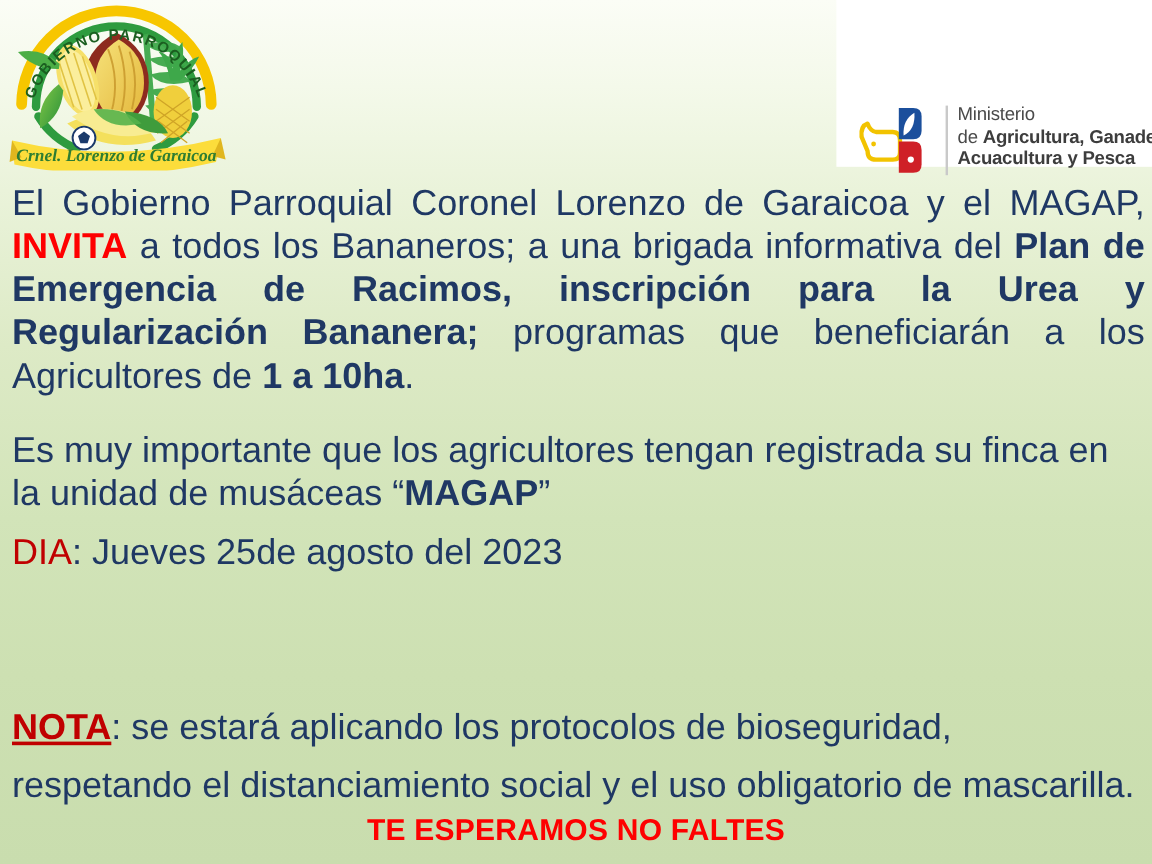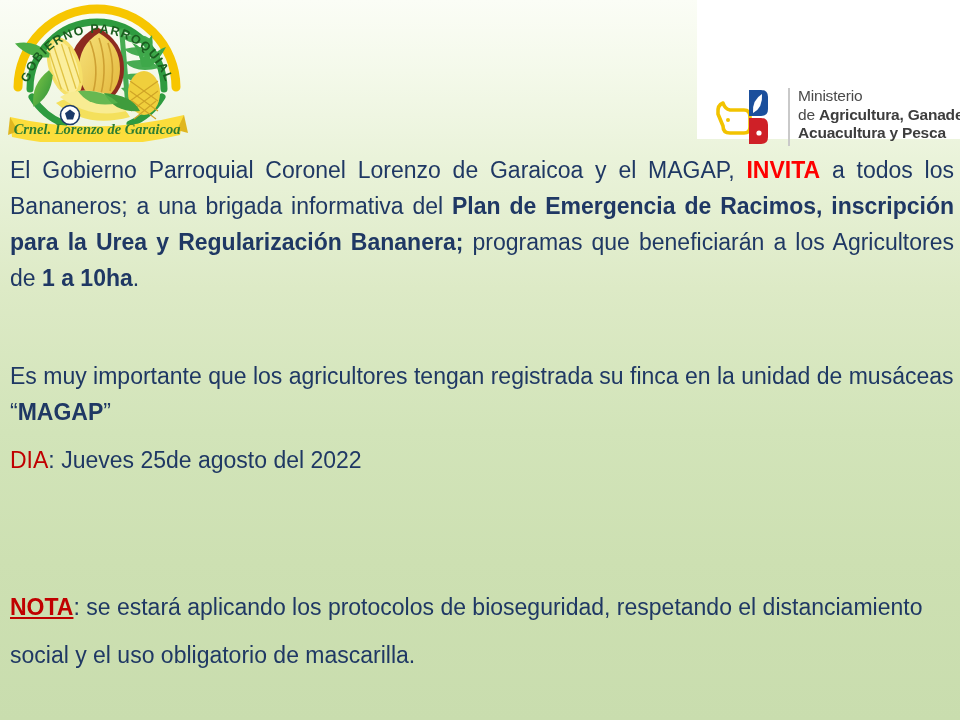--- a/index.html
+++ b/index.html
@@ -99,21 +99,21 @@
     white-space: nowrap;
   }
   #ministry-text .thin { font-weight: normal; }
   #ministry-text .thick { font-weight: bold; color: #3d3d3d; }
 
   
   .body-text {
     position: absolute;
     color: #1f3864;
     font-family: "Liberation Sans", sans-serif;
-    font-size: 23px;
+    font-size: 30px;
     line-height: 36px;
   }
   .just { text-align: justify; text-justify: inter-word; }
   b, .b { font-weight: bold; text-align: center; }
   .red-hi { color: #fe0000; font-weight: bold; }
   .darkred { color: #c00000; font-weight: normal; }
   .darkred-u { color: #c00000; font-weight: bold; text-decoration: underline; }
 
   #para-1 {
     left: 10px; top: 152px; width: 944px;
@@ -266,19 +266,20 @@
         <div class="thick">Acuacultura y Pesca</div>
       </div>
     </div>
   </div>
 
   <div id="para-1" class="body-text just"><span>El Gobierno Parroquial Coronel Lorenzo de Garaicoa y el MAGAP, </span><span class="red-hi">INVITA</span><span> a todos los Bananeros; a una brigada informativa del </span><span class="b">Plan de Emergencia de Racimos, inscripción para la Urea y Regularización Bananera;</span><span> programas que beneficiarán a los Agricultores de </span><span class="b">1 a 10ha</span><span>.</span></div>
 
   <div id="para-2" class="body-text"><span>Es muy importante que los agricultores tengan registrada su finca en la unidad de musáceas “</span><span class="b">MAGAP</span><span>”</span></div>
 
   <div id="details-block" class="body-text">
-    <div><span class="darkred">DIA</span><span>: </span><span>Jueves 25de agosto del 2022</span></div>
+    <div><span class="darkred">DIA</span><span>: </span><span>Jueves 25de agosto del 2023</span></div>
   </div>
 
   <div id="nota-block" class="body-text"><span class="darkred-u">NOTA</span><span>: </span><span>se estará aplicando los protocolos de bioseguridad, respetando el distanciamiento social y el uso obligatorio de mascarilla.</span></div>
 
+  <div id="closing-line">TE ESPERAMOS NO FALTES</div>
 
 </div>
 
 </body></html>

